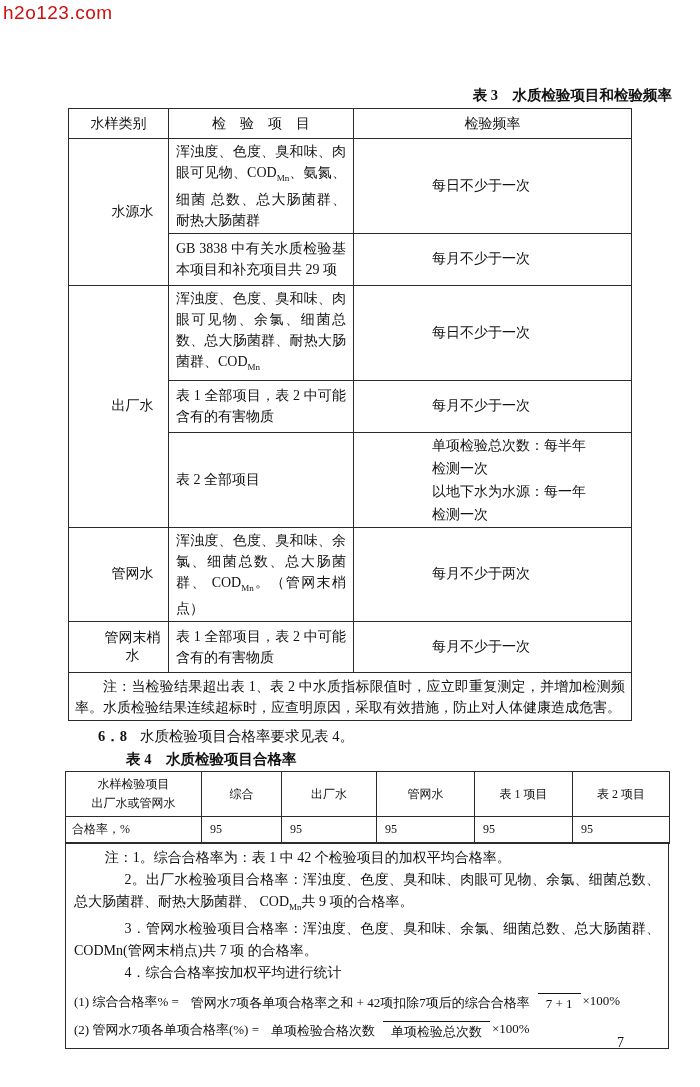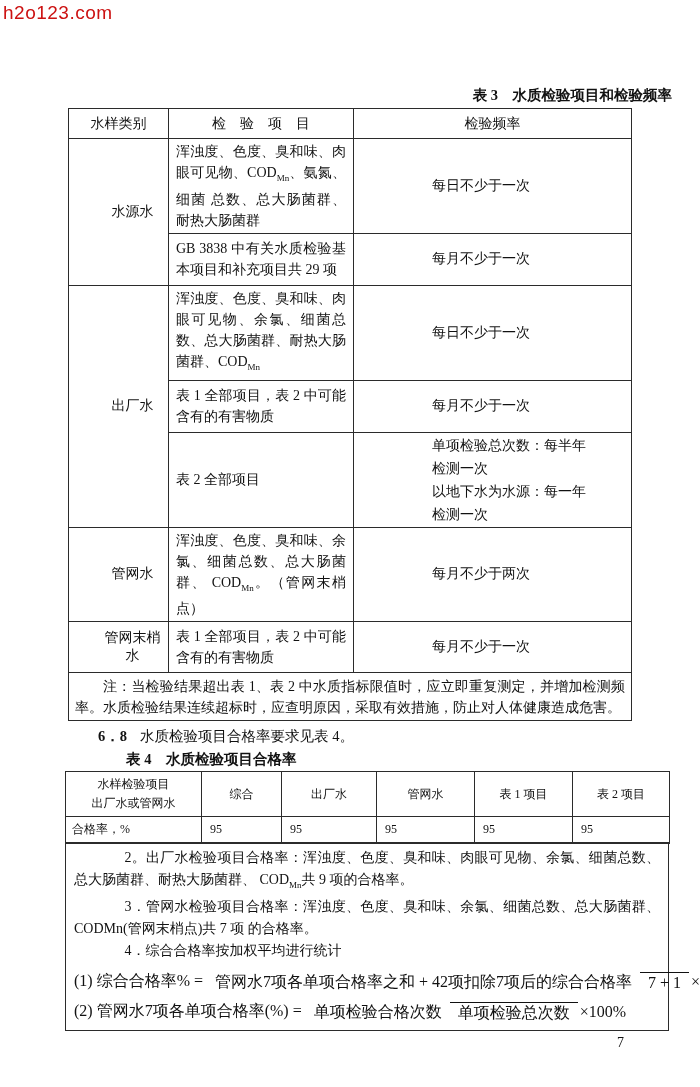--- a/index.html
+++ b/index.html
@@ -47,21 +47,21 @@
   .notesbox{
     width:604px;box-sizing:border-box;
     border:1px solid var(--border);border-top:none;
     padding:3px 8px 8px 8px;font-size:14px;
   }
   .notesbox p{margin:0;line-height:22px;text-align:justify;}
   .n1{text-indent:2.2em;margin-top:3px;}
   .n2,.n3{text-indent:3.6em;}
   .n4{text-indent:3.6em;margin-top:2px;}
   .fintro{text-indent:.5em;margin-top:5px;}
-  .formula{display:flex;align-items:center;font-size:16px;margin-top:9px;white-space:nowrap;}
+  .formula{display:flex;align-items:flex-start;font-size:13px;margin-top:9px;white-space:nowrap;}
   .formula .flabel{margin-right:4px;}
   .frac{display:inline-flex;align-items:center;text-align:center;}
   .frac .num{padding:0 8px 1px;line-height:17px;}
   .frac .den{border-top:1px solid var(--text);padding:1px 8px 0;line-height:17px;}
   .suffix{margin-left:2px;}
   sub{font-size:9px;}
 </style>
 </head>
 <body>
 
@@ -160,20 +160,21 @@
           <td class="val">95</td>
           <td class="val">95</td>
           <td class="val">95</td>
           <td class="val">95</td>
           <td class="val">95</td>
         </tr>
       </tbody>
         </table>
 
       <div class="notesbox">
+        <p class="n1">注：1。综合合格率为：表 1 中 42 个检验项目的加权平均合格率。</p>
         <p class="n2">2。出厂水检验项目合格率：浑浊度、色度、臭和味、肉眼可见物、余氯、细菌总数、总大肠菌群、耐热大肠菌群、 COD<sub>Mn</sub>共 9 项的合格率。</p>
         <p class="n3">3．管网水检验项目合格率：浑浊度、色度、臭和味、余氯、细菌总数、总大肠菌群、CODMn(管网末梢点)共 7 项 的合格率。</p>
         <p class="n4">4．综合合格率按加权平均进行统计</p>
 
         <div class="formula">
           <span class="flabel">(1) 综合合格率% =</span>
           <span class="frac">
             <span class="num">管网水7项各单项合格率之和 + 42项扣除7项后的综合合格率</span>
             <span class="den">7 + 1</span>
           </span>

